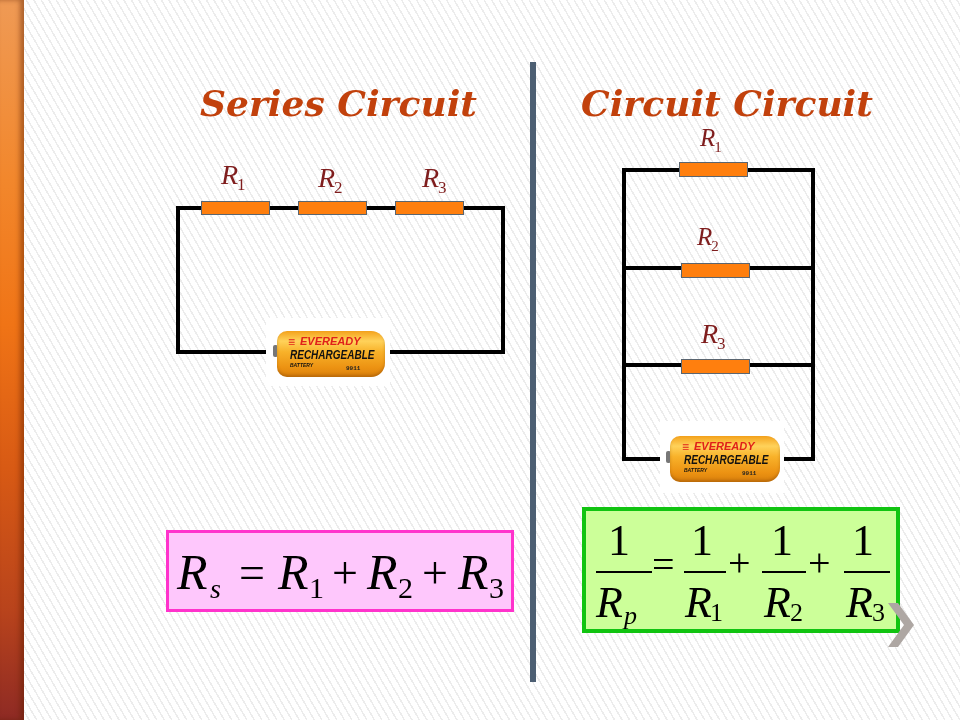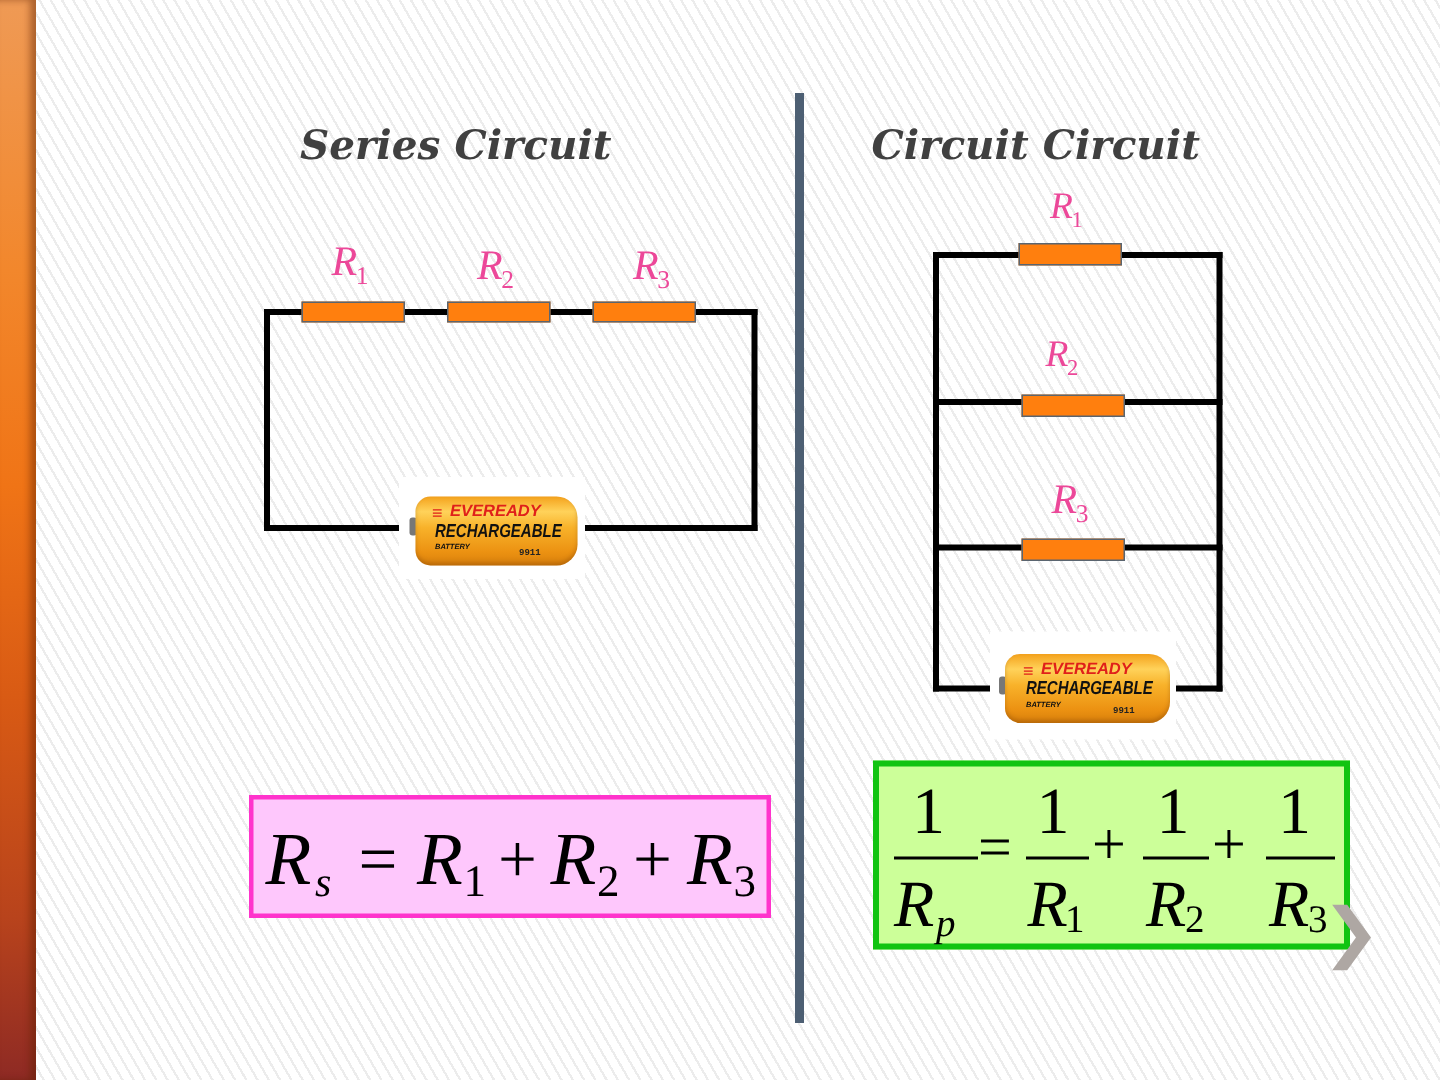--- a/index.html
+++ b/index.html
@@ -13,30 +13,30 @@
     position: absolute; left: 0; top: 0; width: 24px; height: 720px;
     background: linear-gradient(to bottom, #ef9a55 0%, #f2872c 25%, #f07416 45%, #d85a14 65%, #b8431c 85%, #8e2a24 100%);
     box-shadow: inset -4px 0 5px rgba(90,30,0,0.45);
   }
   .divider {
     position: absolute; left: 530px; top: 62px; width: 6px; height: 620px;
     background: #4d5f73;
   }
   .section-title {
     position: absolute; font-family: "DejaVu Serif", serif; font-style: italic; font-weight: bold;
-    font-size: 27px; color: #404040; letter-spacing: 0px; white-space: nowrap;
+    font-size: 36px; color: #c2410c; letter-spacing: 0px; white-space: nowrap;
   }
   .wire { position: absolute; background: #000; }
   .resistor {
     position: absolute; width: 66px; height: 14px; background: #ff7f0e;
     border: 1px solid #5a6570; box-sizing: border-box;
   }
   .rlabel {
     position: absolute; font-family: "Liberation Serif", serif; font-style: italic;
-    font-size: 28px; color: #ec4899; white-space: nowrap; line-height: 1;
+    font-size: 28px; color: #7f1d1d; white-space: nowrap; line-height: 1;
   }
   .rlabel .sub { font-style: normal; font-size: 17px; position: relative; top: 6px; margin-left: -1px; }
   .rlabel.small { font-size: 25px; }
   .rlabel.small .sub { font-size: 15px; }
 
   .battery-wrap { position: absolute; background: #ffffff; }
   .battery {
     position: absolute; border-radius: 10px 14px 14px 10px;
     background: linear-gradient(to bottom, #f4a21c 0%, #ffd25a 22%, #f8b22a 45%, #ec9212 80%, #d9800c 100%);
     box-shadow: inset 0 -2px 3px rgba(120,60,0,0.35);

